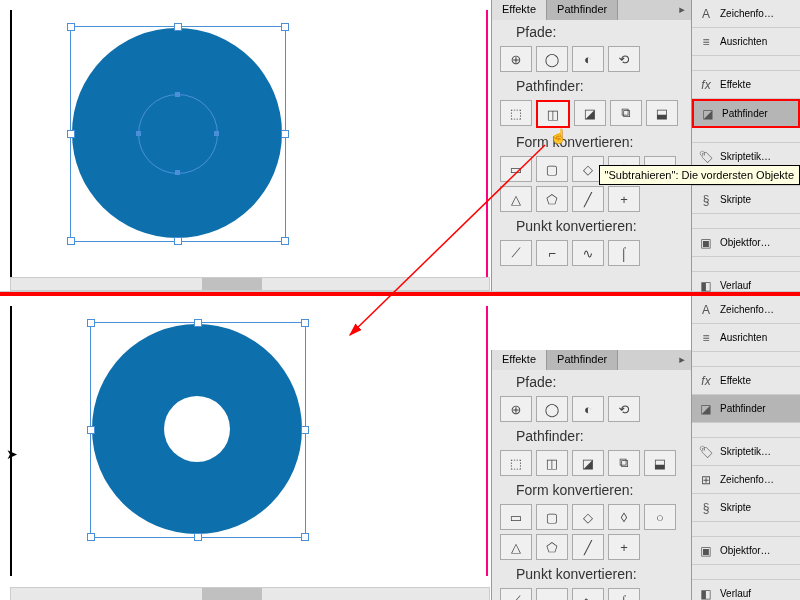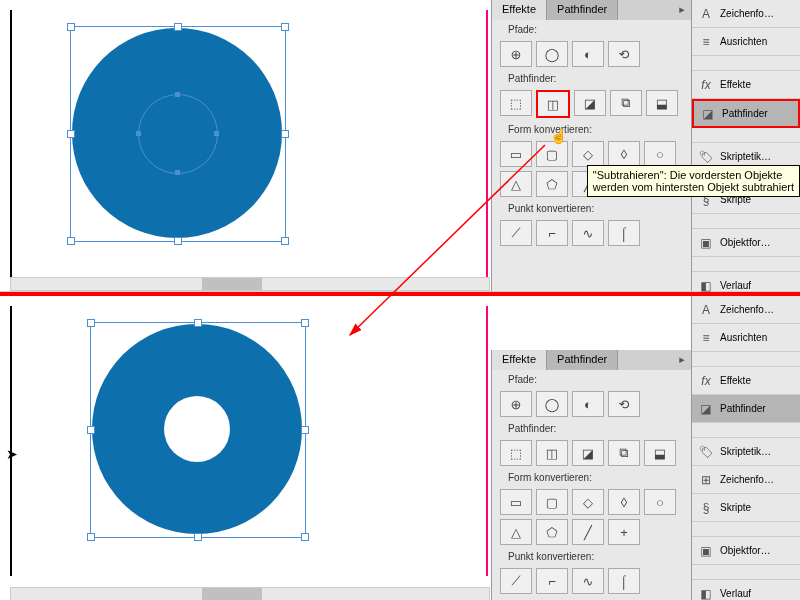--- a/index.html
+++ b/index.html
@@ -12,21 +12,21 @@
 .selhandle{position:absolute;width:6px;height:6px;background:#fff;border:1px solid #4a90d9}
 .circle{position:absolute;border-radius:50%;background:#0e6fad}
 .circle-inner{position:absolute;border-radius:50%;background:#fff}
 .circle-sel{position:absolute;border-radius:50%;border:1px solid #4a90d9}
 .anchor{position:absolute;width:5px;height:5px;background:#4a90d9}
 .panel-area{position:absolute;right:108px;top:0;width:200px;height:100%;background:#e8e8e8;border-left:1px solid #999}
 .tabs{display:flex;height:20px;background:#d0d0d0}
 .tab{padding:3px 10px;border-right:1px solid #999;background:#e0e0e0;cursor:pointer}
 .tab.active{background:#b8b8b8}
 .flyout{margin-left:auto;width:20px;text-align:center;line-height:18px;color:#555}
-.section-label{padding:4px 16px;font-size:10px;color:#333}
+.section-label{padding:4px 24px;font-size:14px;color:#333}
 .icon-row{display:flex;gap:4px;padding:2px 8px;flex-wrap:wrap}
 .icon-btn{width:30px;height:24px;background:#f0f0f0;border:1px solid #aaa;display:flex;align-items:center;justify-content:center;cursor:pointer;font-size:13px;color:#444}
 .icon-btn.highlight{border:2px solid #ff0000}
 .sidebar{position:absolute;right:0;top:0;width:108px;height:100%;background:#e8e8e8;border-left:1px solid #999}
 .side-item{display:flex;align-items:center;height:27px;padding:0 6px;border-bottom:1px solid #ccc;gap:6px;cursor:pointer}
 .side-item.highlight{border:2px solid #ff0000;height:25px;background:#b5b5b5}
 .side-item.active{background:#b5b5b5}
 .side-gap{height:14px;border-bottom:1px solid #ccc}
 .side-icon{width:16px;height:16px;display:inline-flex;align-items:center;justify-content:center;font-size:12px;color:#555}
 .arrow{position:absolute;pointer-events:none;z-index:10}
@@ -112,21 +112,20 @@
     <div class="icon-row">
       <div class="icon-btn">⟋</div>
       <div class="icon-btn">⌐</div>
       <div class="icon-btn">∿</div>
       <div class="icon-btn">⌠</div>
     </div>
   </div>
 
   <div class="tooltip" style="right:0;top:165px">
     <div>"Subtrahieren": Die vordersten Objekte</div>
-    <div>werden vom hintersten Objekt subtrahiert</div>
   </div>
 
   <div class="sidebar">
     <div class="side-item">
         <span class="side-icon">A</span>
         <span class="tiny">Zeichenfo…</span>
       </div>
     <div class="side-item">
         <span class="side-icon">≡</span>
         <span class="tiny">Ausrichten</span>

